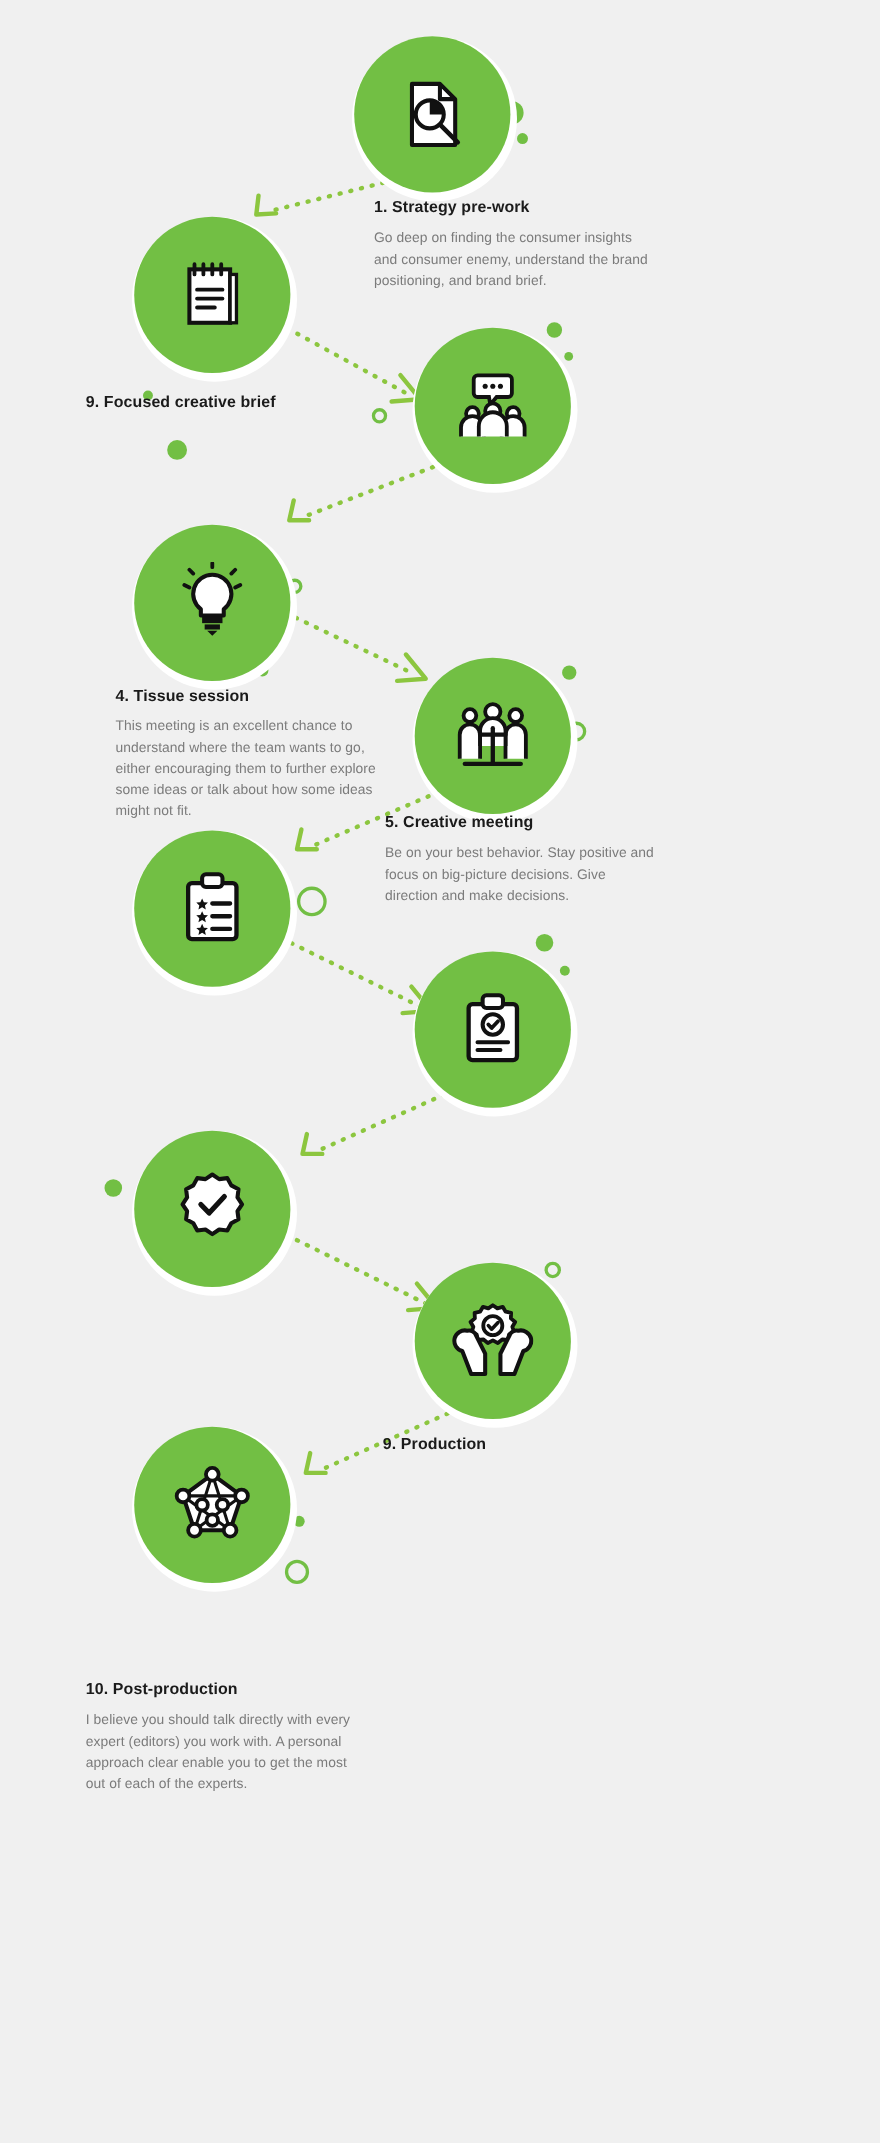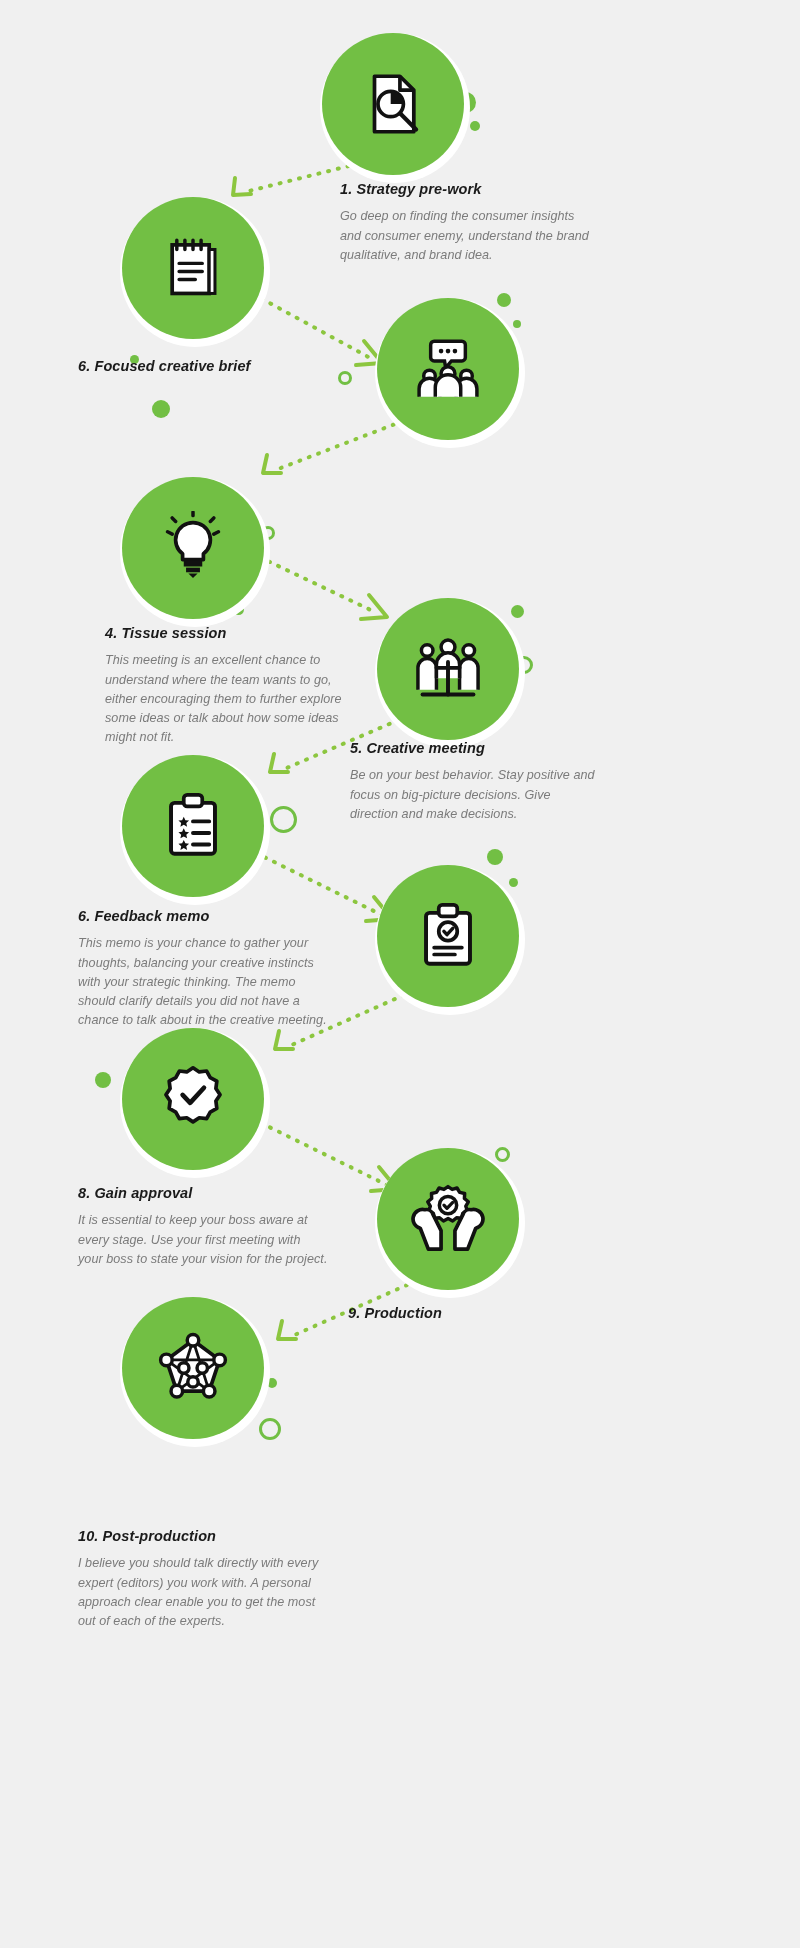--- a/index.html
+++ b/index.html
@@ -26,21 +26,21 @@
 
   
   .dot { position:absolute; border-radius:50%; background:#72bf44; }
   .ring { position:absolute; border-radius:50%; border:3px solid #72bf44; background:transparent; }
 
   
   .conn { position:absolute; pointer-events:none; }
   .conn svg { display:block; overflow:visible; }
 
   
-  .block { position:absolute;font-style:italic; }
+  .block { position:absolute; }
   .block h3 {
     font-size:14.5px; font-weight:bold; color:#1b1b1b;
     letter-spacing:.1px; line-height:1.2; margin-bottom:9px;
     white-space:nowrap;
   }
   .block p {
     font-size:12.6px; line-height:1.52; color:#7b7b7b;
     letter-spacing:.05px;
   }
 </style>
@@ -267,48 +267,40 @@
         <circle cx="46" cy="52" r="5" fill="#fff" stroke="#111" stroke-width="3"></circle>
         <circle cx="24" cy="32" r="4.5" fill="#fff" stroke="#111" stroke-width="3"></circle>
         <circle cx="40" cy="32" r="4.5" fill="#fff" stroke="#111" stroke-width="3"></circle>
         <circle cx="32" cy="44" r="4.5" fill="#fff" stroke="#111" stroke-width="3"></circle>
       </svg>
     </div>
   </div>
 
   <div class="block" style="left:340px;top:181px;width:250px;">
     <h3>1. Strategy pre-work</h3>
-    <p>Go deep on finding the consumer insights and consumer enemy, understand the brand qualitative, and brand idea.</p>
+    <p>Go deep on finding the consumer insights and consumer enemy, understand the brand positioning, and brand brief.</p>
   </div>
 
   <div class="block" style="left:78px;top:358px;width:250px;">
-    <h3>6. Focused creative brief</h3>
+    <h3>9. Focused creative brief</h3>
   </div>
 
 
   <div class="block" style="left:78px;top:625px;width:250px;margin-left:27px;">
     <h3>4. Tissue session</h3>
     <p>This meeting is an excellent chance to understand where the team wants to go, either encouraging them to further explore some ideas or talk about how some ideas might not fit.</p>
   </div>
 
   <div class="block" style="left:350px;top:740px;width:250px;">
     <h3>5. Creative meeting</h3>
     <p>Be on your best behavior. Stay positive and focus on big-picture decisions. Give direction and make decisions.</p>
   </div>
 
-  <div class="block" style="left:78px;top:908px;width:255px;">
-    <h3>6. Feedback memo</h3>
-    <p>This memo is your chance to gather your thoughts, balancing your creative instincts with your strategic thinking. The memo should clarify details you did not have a chance to talk about in the creative meeting.</p>
-  </div>
-
-
-  <div class="block" style="left:78px;top:1185px;width:250px;">
-    <h3>8. Gain approval</h3>
-    <p>It is essential to keep your boss aware at every stage. Use your first meeting with your boss to state your vision for the project.</p>
-  </div>
+
+
 
   <div class="block" style="left:348px;top:1305px;width:235px;">
     <h3>9. Production</h3>
   </div>
 
   <div class="block" style="left:78px;top:1528px;width:255px;">
     <h3>10. Post-production</h3>
     <p>I believe you should talk directly with every expert (editors) you work with. A personal approach clear enable you to get the most out of each of the experts.</p>
   </div>
 

